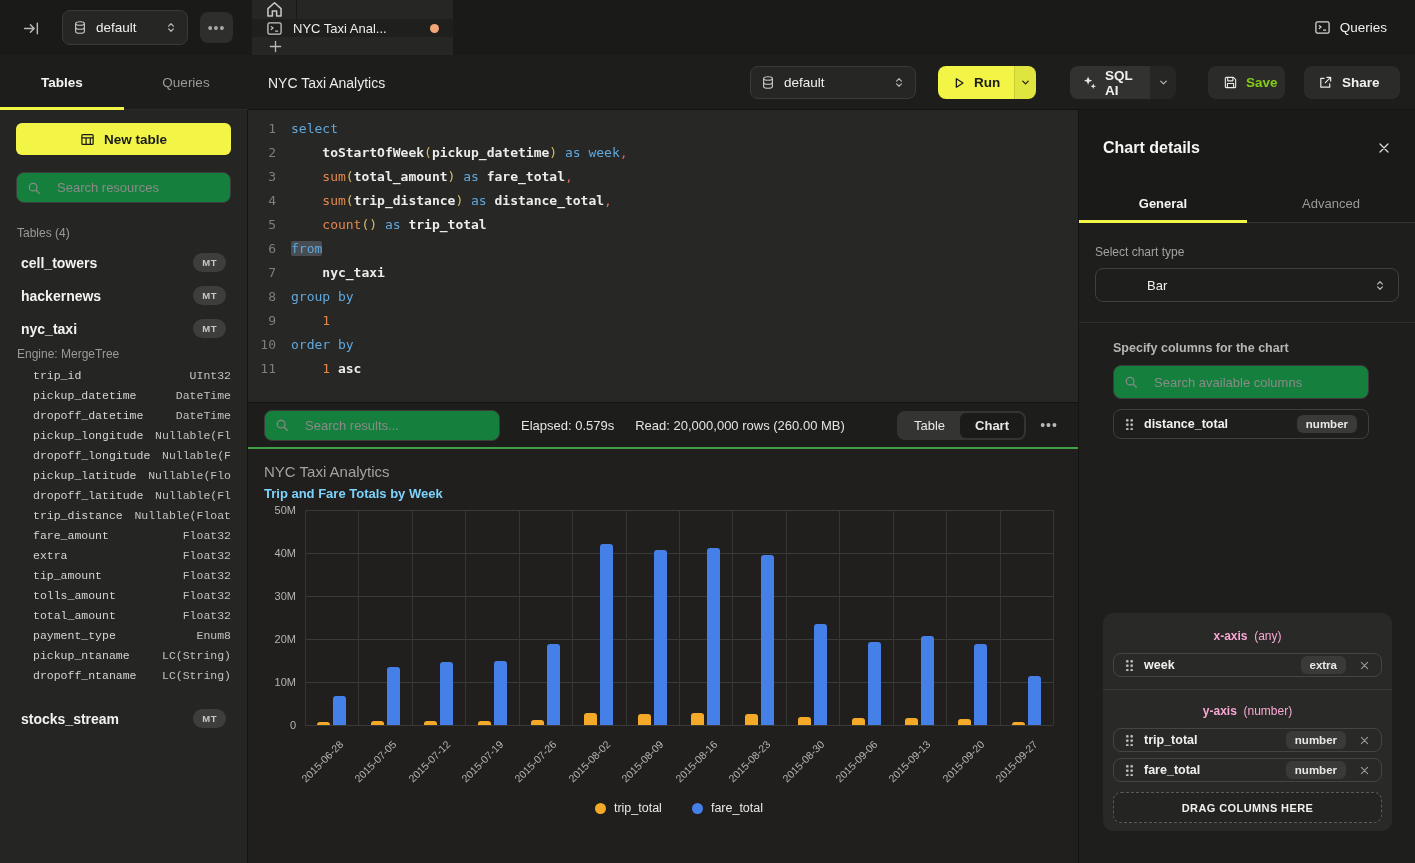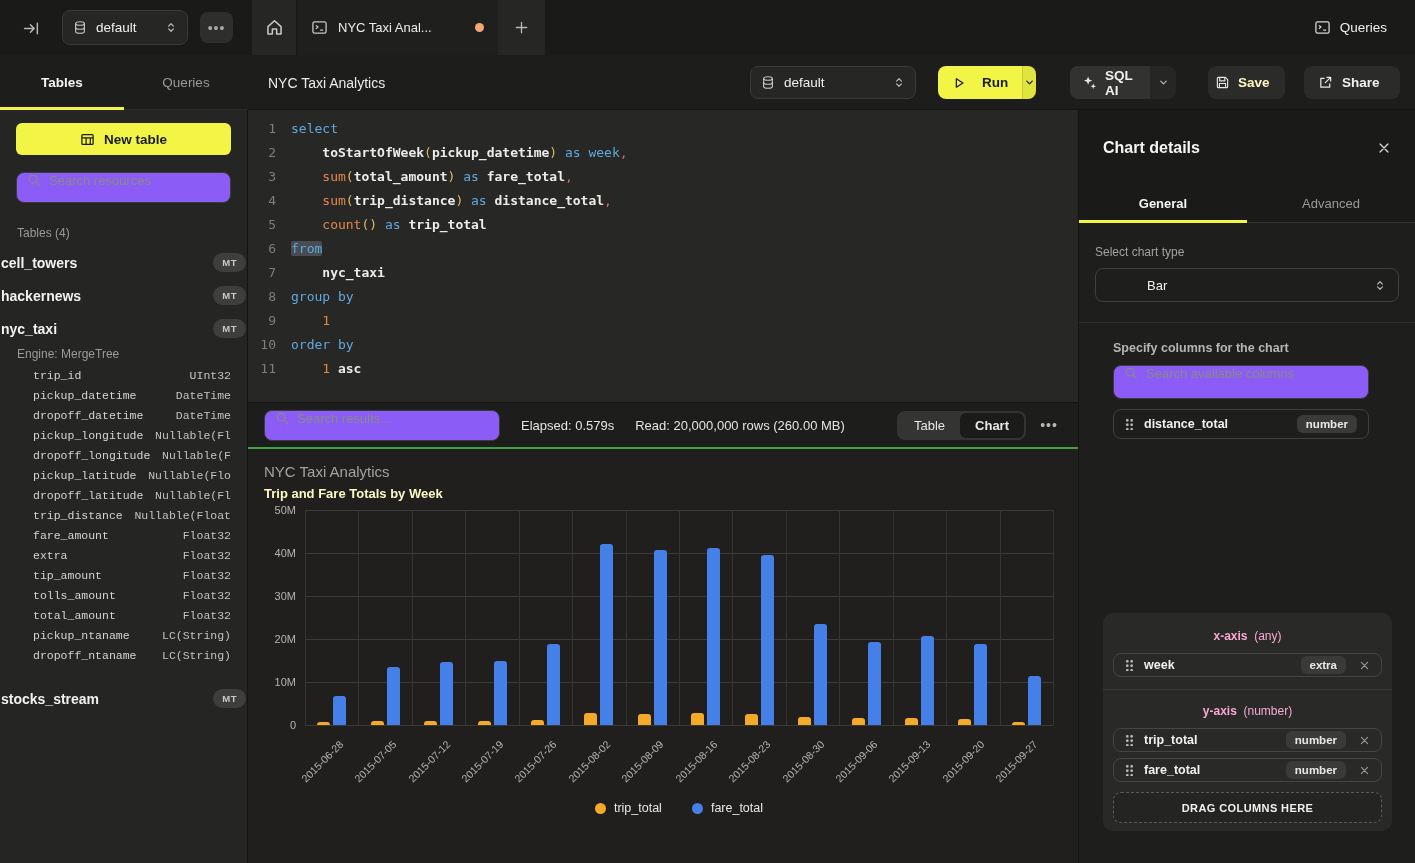--- a/index.html
+++ b/index.html
@@ -12,21 +12,21 @@
   
   .top-strip { position:absolute; left:0; top:0; width:1415px; height:55px; background:#1a1a18; }
   .icon-btn { display:flex; align-items:center; justify-content:center; cursor:pointer; color:#b8b8b6; }
   .collapse-btn { position:absolute; left:16px; top:13px; width:30px; height:30px; }
   .db-select { position:absolute; left:62px; top:10px; width:126px; height:35px; background:#262624;
                border:1px solid #3a3a38; border-radius:8px; display:flex; align-items:center; gap:9px;
                padding:0 10px; font-size:13.5px; color:#f0f0ee; cursor:pointer; }
   .db-select .grow { flex:1; }
   .more-btn { position:absolute; left:200px; top:12px; width:33px; height:31px; background:#2e2e2c;
               border-radius:8px; font-size:14px; letter-spacing:1px; color:#a8a8a6; }
-  .tab-island { position:absolute; left:252px; top:0; height:55px; display:flex; background:#262624; }
+  .tab-island { position:absolute; left:252px; top:0; height:55px; display:flex; background:#262624;flex-direction:column; }
   .home-btn { width:45px; height:55px; border-right:1px solid #171715; }
   .editor-tab { width:201px; height:55px; background:#1f1f1d; display:flex; align-items:center;
                 gap:10px; padding:0 14px; cursor:pointer; }
   .editor-tab .tab-label { font-size:13px; color:#ececea; flex:1; white-space:nowrap; overflow:hidden; }
   .tab-dot { width:9px; height:9px; border-radius:50%; background:#f2a679; flex:none; }
   .plus-btn { width:47px; height:55px; font-size:17px; }
   .queries-btn { position:absolute; right:28px; top:0; height:55px; display:flex; align-items:center;
                  gap:9px; font-size:13.5px; color:#f0f0ee; cursor:pointer; }
 
   
@@ -40,45 +40,45 @@
   .editor-toolbar { position:absolute; left:248px; top:55px; width:1167px; height:55px; background:#1d1d1b;
                     border-bottom:1px solid #141412; }
   .et-title { position:absolute; left:20px; top:0; height:55px; display:flex; align-items:center;
               font-size:14px; color:#ececea; }
   .tb-btn { position:absolute; top:11px; height:33px; border-radius:8px; display:flex; align-items:center;
             cursor:pointer; font-size:13.5px; overflow:hidden; }
   .tb-select { left:502px; width:166px; background:#262624; border:1px solid #3a3a38; gap:9px;
                padding:0 10px; color:#f0f0ee; }
   .tb-select .grow { flex:1; }
   .run-btn { left:690px; width:98px; color:#1c1c1a; font-weight:700; }
-  .run-main { display:flex; align-items:center; gap:16px; padding:0 14px; background:#f2f545; height:100%; flex:1; }
+  .run-main { display:flex; align-items:center; gap:8px; padding:0 14px; background:#f2f545; height:100%; flex:1; }
   .run-chev { width:22px; height:100%; background:#e0e43f; border-left:1px solid #c9cd38;
               display:flex; align-items:center; justify-content:center; }
   .sqlai-btn { left:822px; width:106px; color:#f0f0ee; font-weight:700; }
   .sqlai-main { display:flex; align-items:center; gap:8px; padding:0 12px; background:#323230; height:100%; flex:1; }
   .sqlai-chev { width:26px; height:100%; background:#262624; display:flex; align-items:center; justify-content:center; color:#b8b8b6; }
-  .save-btn { left:960px; width:77px; background:#2b2b29; color:#fef9c3; font-weight:700; gap:8px;
-              padding:0 7px; }
+  .save-btn { left:960px; width:77px; background:#2b2b29; color:#84cc16; font-weight:700; gap:8px;
+              padding:0 15px; }
   .share-btn { left:1056px; width:96px; background:#2b2b29; color:#f0f0ee; font-weight:700; gap:9px;
                padding:0 14px; }
 
   
   .sidebar { position:absolute; left:0; top:110px; width:248px; height:753px; background:#252523;
              border-right:1px solid #141412; padding:13px 0 0 0; }
   .new-table-btn { margin:0 16px; height:32px; background:#f2f545; border-radius:6px; display:flex;
                    align-items:center; justify-content:center; gap:9px; color:#1a1a18; font-size:13.5px;
                    font-weight:700; cursor:pointer; }
-  .search-box { display:flex; align-items:flex-start; gap:8px; background:#8b5cf6; border:1px solid #3c3c3a;
+  .search-box { display:flex; align-items:center; gap:16px; background:#15803d; border:1px solid #3c3c3a;
                 border-radius:8px; padding:0 10px; color:#8a8a88; }
   .search-box input { flex:1; min-width:0; background:transparent; border:none; outline:none; color:#e8e8e6;
                       font-size:13px; font-family:"Liberation Sans", sans-serif; }
   .search-box input::placeholder { color:#8a8a88; }
   .sb-search { margin:17px 16px 0; height:31px; }
   .sb-section { margin:23px 17px 6px; font-size:12px; color:#9a9a98; }
-  .tbl-row { display:flex; align-items:center; height:33px; padding:0 1px; cursor:pointer; }
+  .tbl-row { display:flex; align-items:center; height:33px; padding:0 21px; cursor:pointer; }
   .tbl-name { flex:1; font-size:14px; font-weight:600; color:#f2f2f0; }
   .mt-badge { background:#3e3e3c; color:#c8c8c6; font-size:9.5px; font-weight:700; letter-spacing:.5px;
               padding:4px 9px; border-radius:10px; }
   .engine-line { padding:2px 17px 8px; font-size:12px; color:#9a9a98; }
   .col-row { display:flex; align-items:baseline; height:20px; padding:0 16px 0 33px; font-size:11.5px;
              color:#d4d4d2; }
   .col-row .grow { flex:1; }
   .col-type { color:#c2c2c0; }
   .stocks-row { margin-top:13px; }
 
@@ -106,21 +106,21 @@
   .seg-toggle { margin-left:auto; background:#343432; border-radius:8px; padding:2px; display:flex; }
   .seg { padding:5px 15px; font-size:13px; border-radius:6px; color:#e8e8e6; cursor:pointer; }
   .seg.active { background:#1b1b19; font-weight:700; }
   .rb-dots { margin-left:10px; width:26px; text-align:center; color:#b8b8b6; font-size:14px;
              letter-spacing:1px; cursor:pointer; }
 
   
   .chart-panel { position:absolute; left:248px; top:447px; width:830px; height:416px; background:#201f1d;
                  border-top:2px solid #3fa044; }
   .ch-title { position:absolute; left:16px; top:14px; font-size:15px; color:#a2a2a0; }
-  .ch-subtitle { position:absolute; left:16px; top:37px; font-size:13px; font-weight:700; color:#fef9c3; }
+  .ch-subtitle { position:absolute; left:16px; top:37px; font-size:13px; font-weight:700; color:#7dd3fc; }
   .plot { position:absolute; left:57px; top:61px; width:748px; height:215px; }
   .gl-h { position:absolute; left:0; width:100%; height:1px; background:#3a3a38; }
   .gl-v { position:absolute; top:0; width:1px; height:100%; background:#353533; }
   .ytick { position:absolute; right:100%; margin-right:9px; transform:translateY(-50%); font-size:11px;
            color:#b4b4b2; white-space:nowrap; }
   .bar { position:absolute; bottom:0; width:13px; border-radius:3px 3px 0 0; }
   .xlabels { position:absolute; left:57px; top:281px; width:748px; height:72px; }
   .xlabel { position:absolute; top:8px; font-size:10.5px; color:#b4b4b2; white-space:nowrap;
             transform:translateX(-100%) rotate(-45deg); transform-origin:top right; }
   .legend { position:absolute; left:57px; top:352px; width:748px; display:flex; justify-content:center;
@@ -415,20 +415,25 @@
       </div>
       <div class="col-row">
         <span class="col-name">tolls_amount</span>
         <span class="grow"></span>
         <span class="col-type">Float32</span>
       </div>
       <div class="col-row">
         <span class="col-name">total_amount</span>
         <span class="grow"></span>
         <span class="col-type">Float32</span>
+      </div>
+      <div class="col-row">
+        <span class="col-name">payment_type</span>
+        <span class="grow"></span>
+        <span class="col-type">Enum8</span>
       </div>
       <div class="col-row">
         <span class="col-name">pickup_ntaname</span>
         <span class="grow"></span>
         <span class="col-type">LC(String)</span>
       </div>
       <div class="col-row">
         <span class="col-name">dropoff_ntaname</span>
         <span class="grow"></span>
         <span class="col-type">LC(String)</span>

